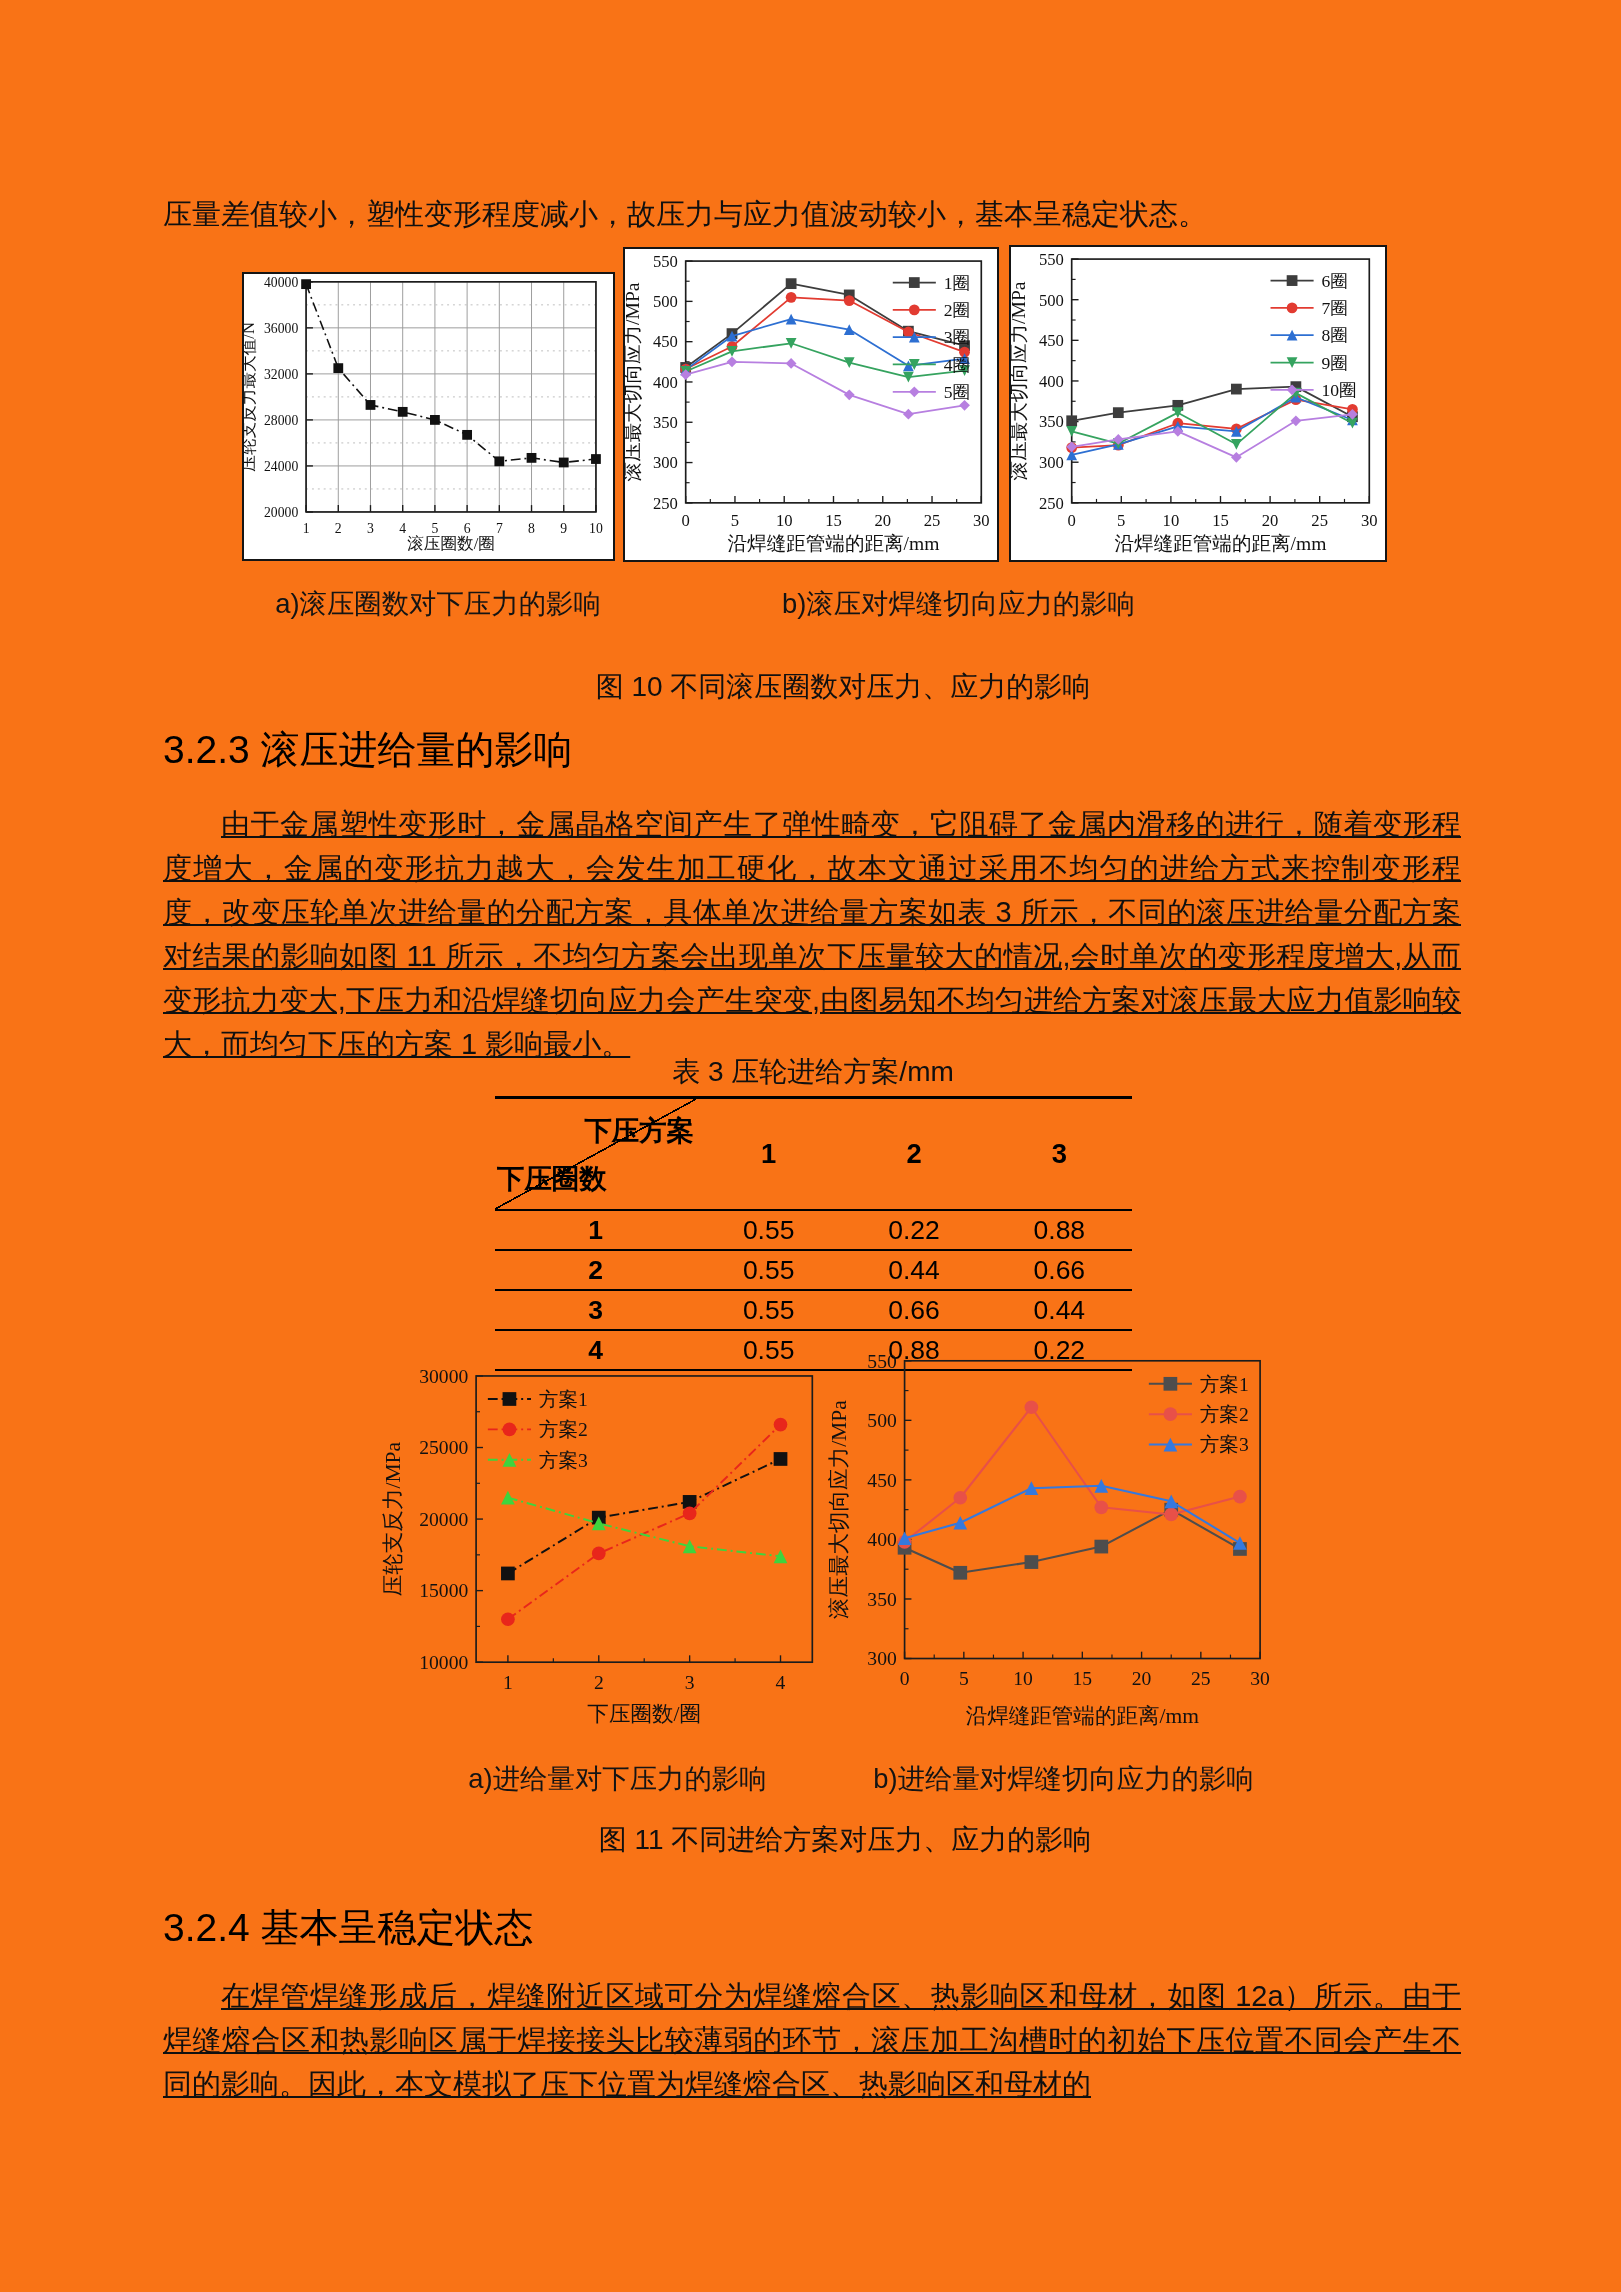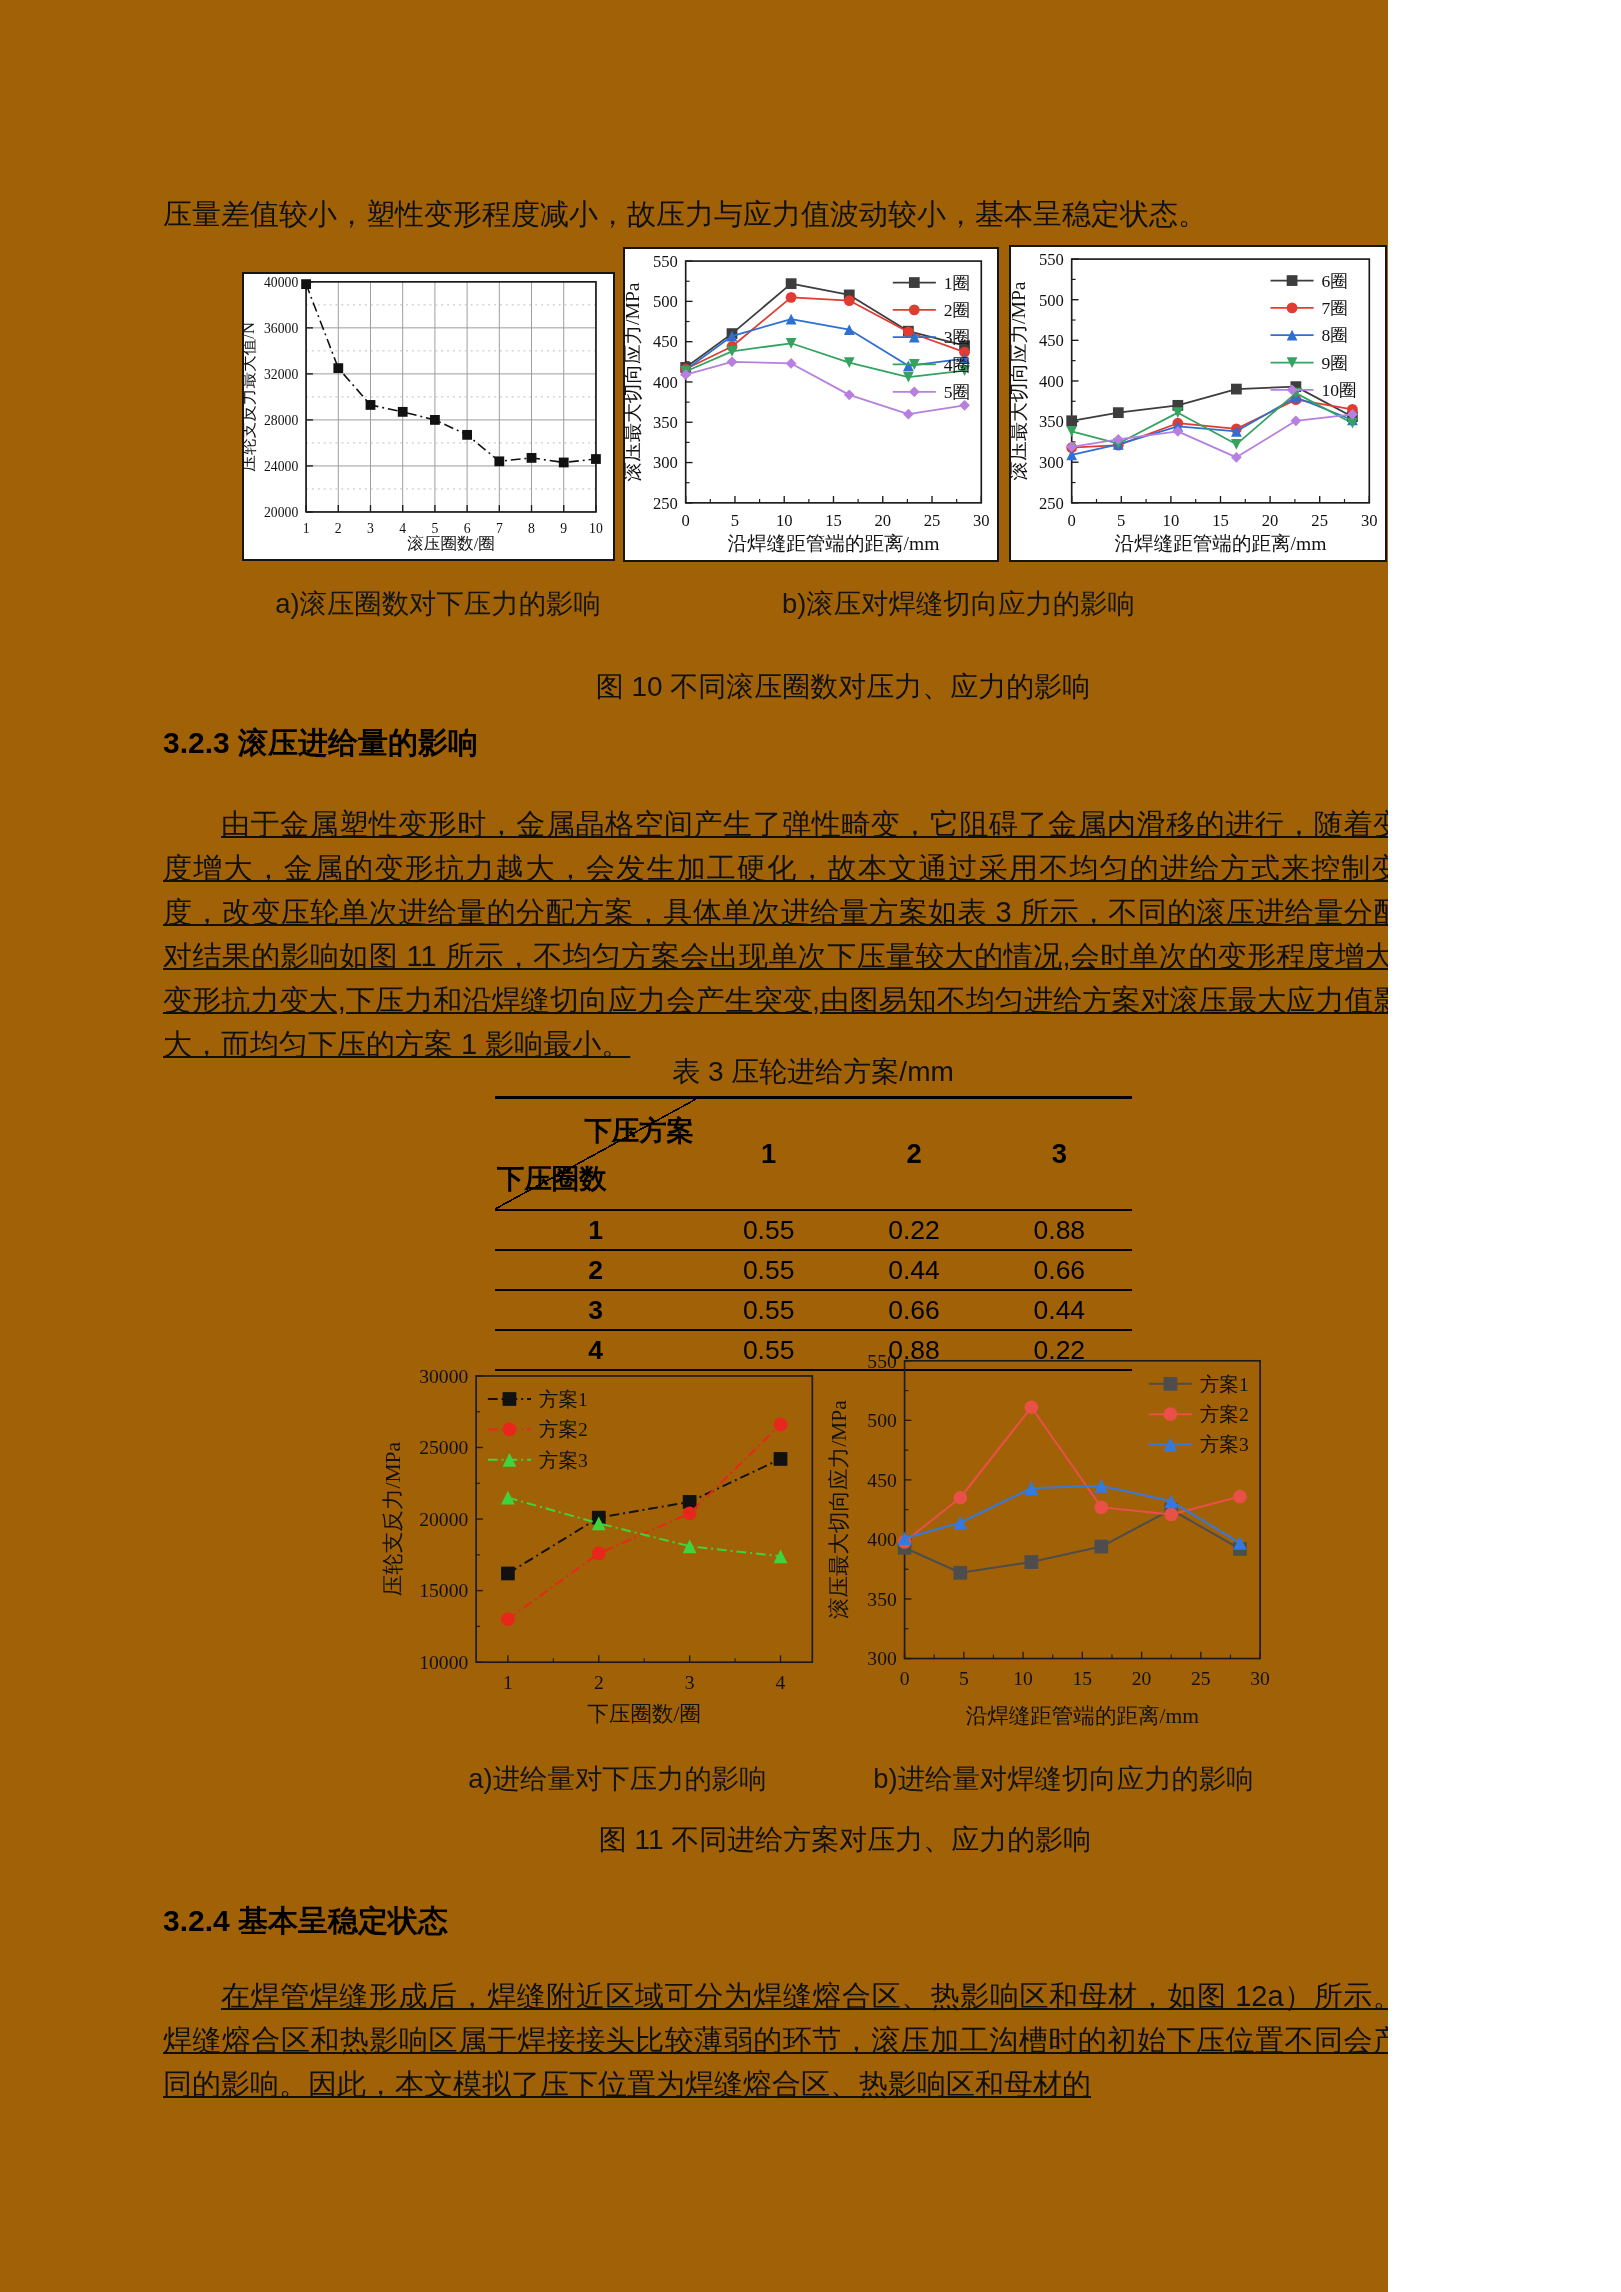--- a/index.html
+++ b/index.html
@@ -1,32 +1,32 @@
 <!DOCTYPE html>
 <html><head>
 <meta charset="utf-8">
 <style>
   html,body{margin:0;padding:0;background:#ffffff;}
   #page{
     position:relative;
-    width:1388px;height:2293px;
-    background:#a16207;
+    width:1621px;height:2293px;
+    background:#f97316;
     font-family:"Liberation Sans", sans-serif;
     color:#000;
     overflow:hidden;
   }
   .abs{position:absolute;}
   .body-text{
     font-size:29px;line-height:44px;color:#101010;
     text-align:justify;
   }
   .indent{text-indent:2em;text-decoration:underline;}
   .caption{font-size:27.4px;color:#141414;text-align:center;white-space:nowrap;}
   .fig-caption{font-size:28px;color:#101010;text-align:center;white-space:nowrap;}
-  .section-heading{font-size:30px;font-weight:bold;color:#000;white-space:nowrap;}
+  .section-heading{font-size:39px;font-weight:normal;color:#000;white-space:nowrap;}
   .chart-box{position:absolute;border:2.9px solid #151515;background:#fff;box-sizing:border-box;}
   svg text{font-family:"Liberation Serif", serif;fill:#111;}
   
   #t3{
     position:absolute;left:495px;top:1096px;width:637px;
     border-collapse:collapse;table-layout:fixed;
     border-top:3.9px solid #000;border-bottom:2.9px solid #000;
   }
   #t3 tr.hdr{border-bottom:2.9px solid #000;}
   #t3 tr.data-row{border-bottom:2px solid #000;height:40px;}

